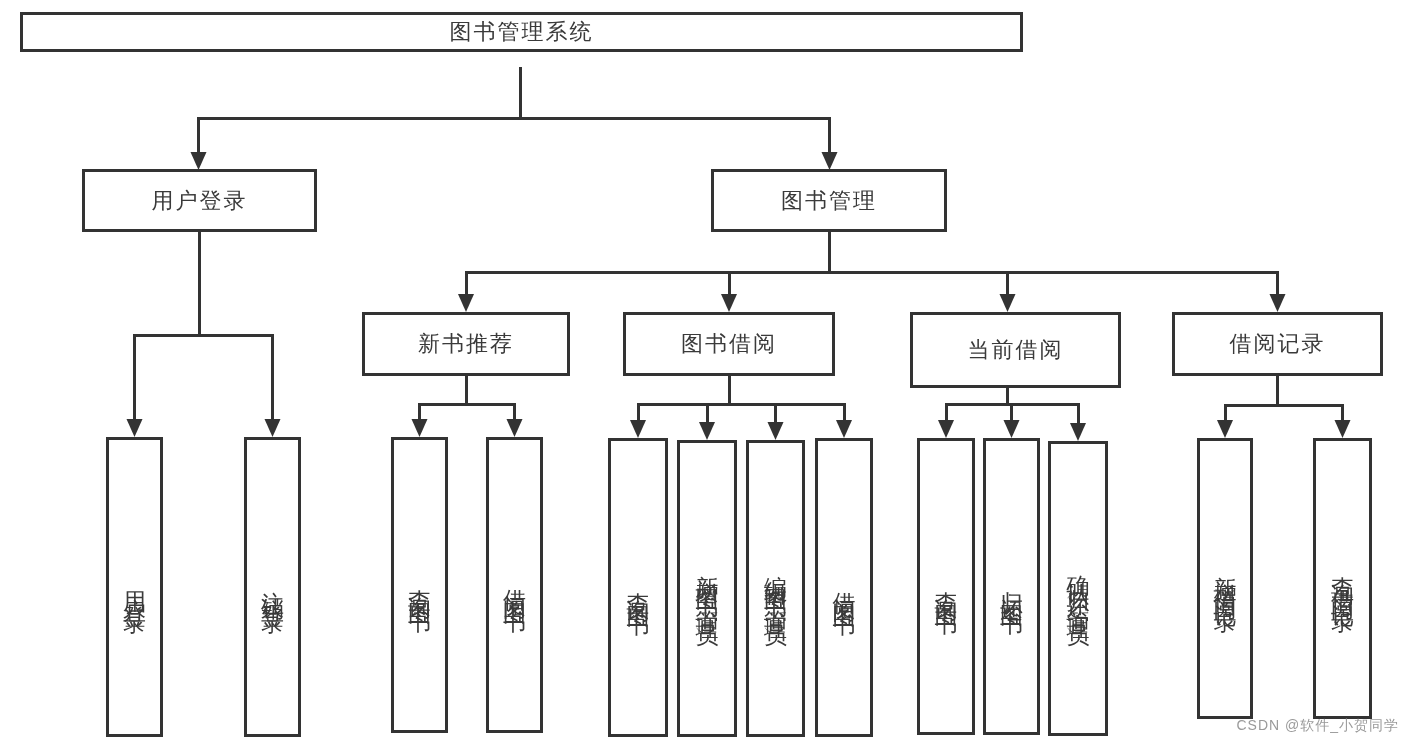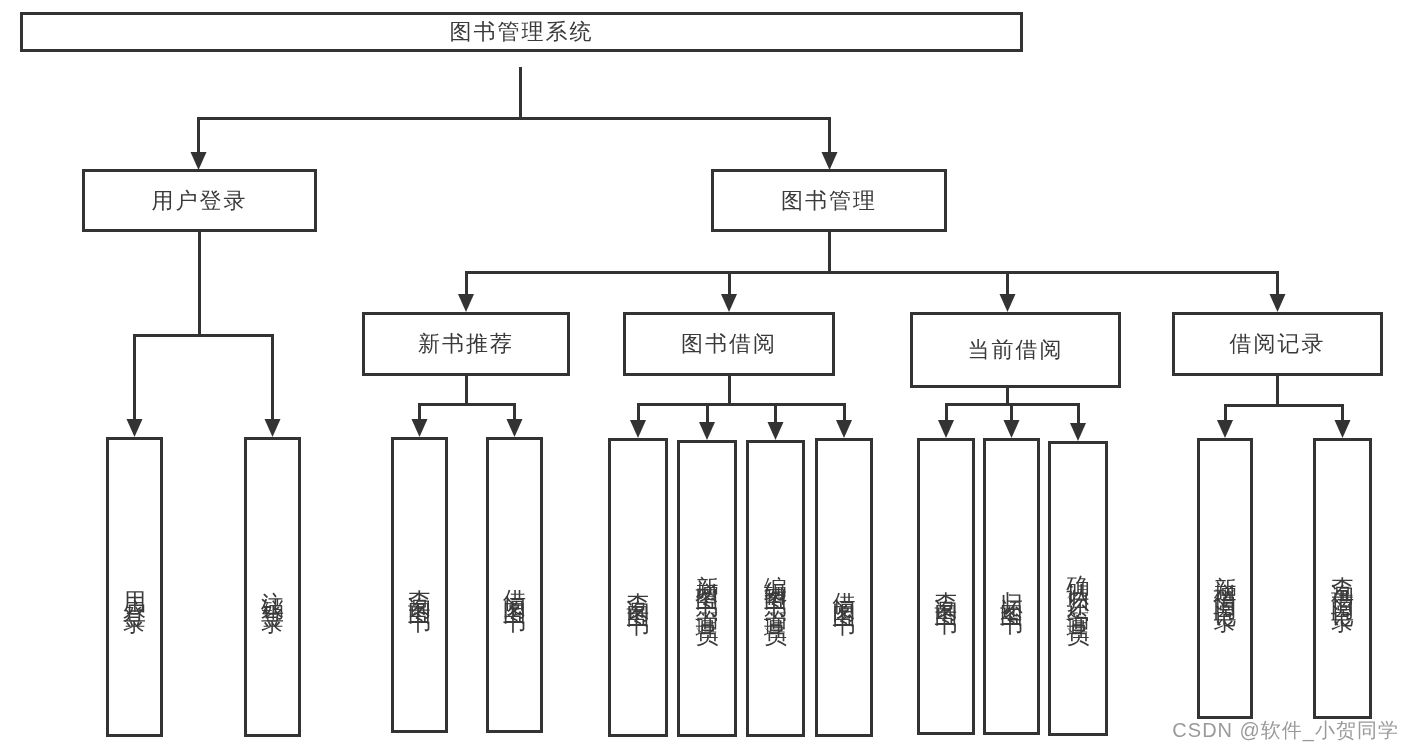--- a/index.html
+++ b/index.html
@@ -40,21 +40,21 @@
   .lf6 {left:677px;  top:440px; width:60px; height:297px;}
   .lf7 {left:746px;  top:440px; width:59px; height:297px;}
   .lf8 {left:815px;  top:438px; width:58px; height:299px;}
   .lf9 {left:917px;  top:438px; width:58px; height:297px;}
   .lf10{left:983px;  top:438px; width:57px; height:297px;}
   .lf11{left:1048px; top:441px; width:60px; height:295px;}
   .lf12{left:1197px; top:438px; width:56px; height:281px;}
   .lf13{left:1313px; top:438px; width:59px; height:281px;}
   #watermark{
     position:absolute; right:6px; top:717px; z-index:5;
-    font-size:20px; color:var(--watermark); letter-spacing:1px;
+    font-size:14px; color:var(--watermark); letter-spacing:1px;
     text-shadow:1px 1px 0 rgba(255,255,255,.85);
   }
 </style>
 </head>
 <body>
 
 <div id="canvas">
 
   <svg id="connectors" viewBox="0 0 1405 747" xmlns="http://www.w3.org/2000/svg">
 

